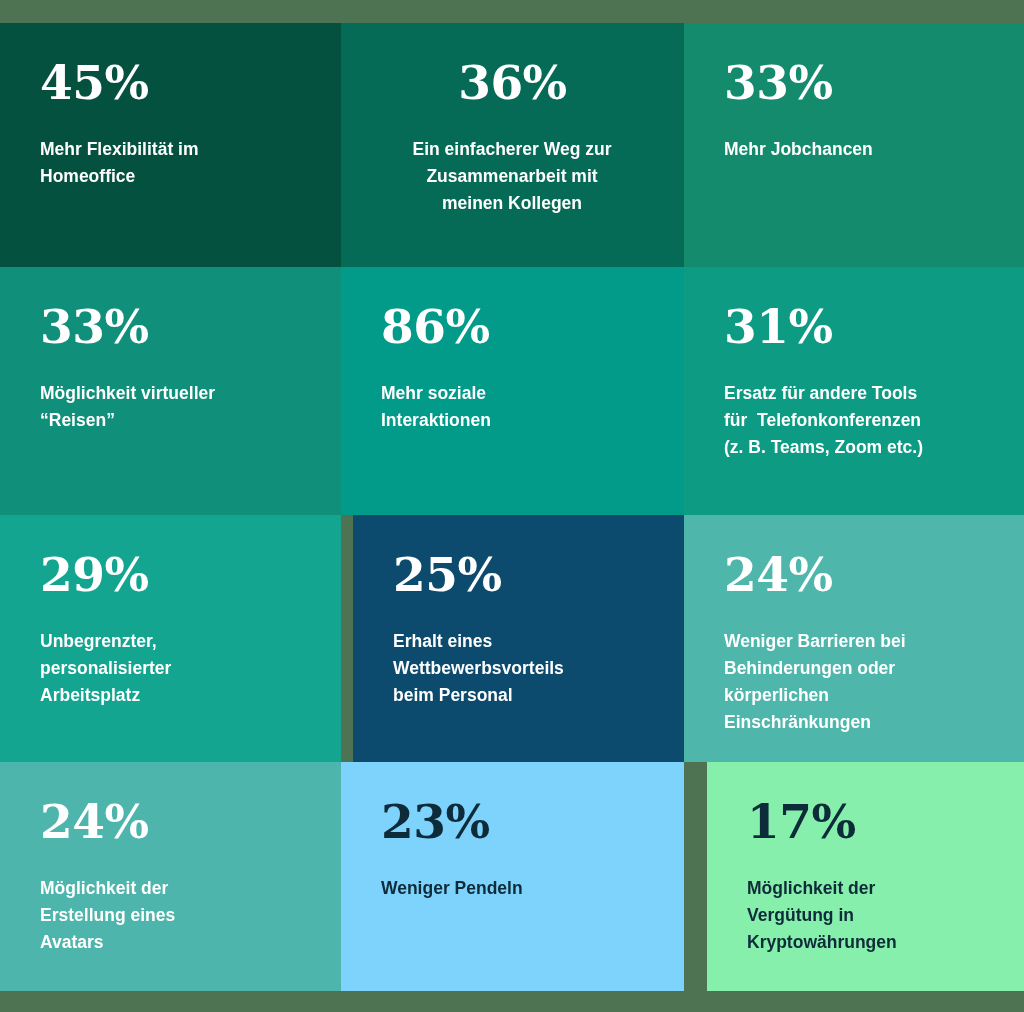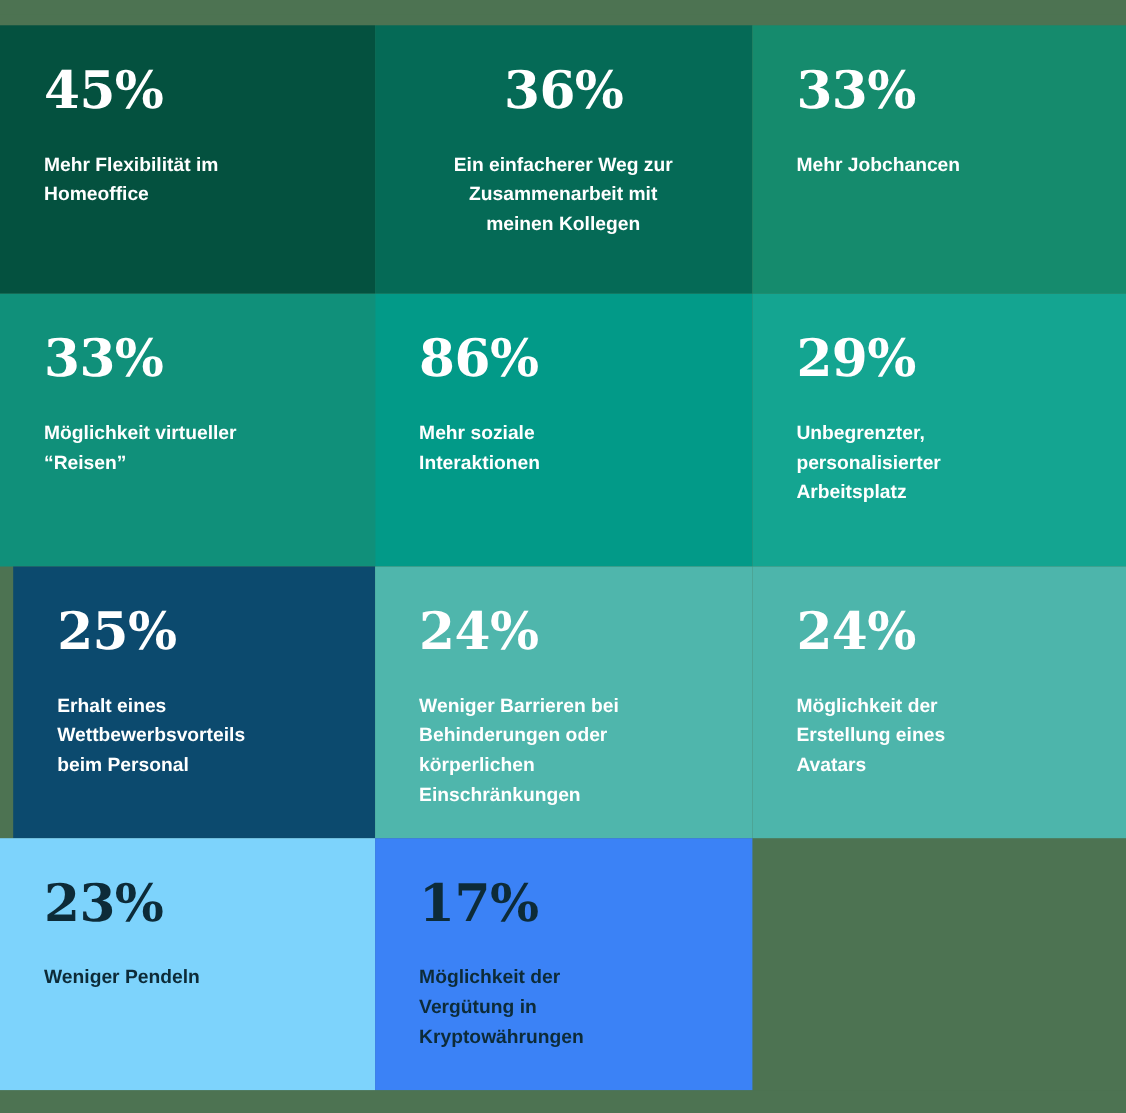--- a/index.html
+++ b/index.html
@@ -91,21 +91,21 @@
   .bg-1 { background: #056a56; text-align: center; }
   .bg-2 { background: #158b6d; }
   .bg-3 { background: #10907a; }
   .bg-4 { background: #029a88; }
   .bg-5 { background: #0e9b84; }
   .bg-6 { background: #14a591; }
   .bg-7 { background: #0c4a6e; margin-left: 12px; }
   .bg-8 { background: #4fb6ac; }
   .bg-9 { background: #4db5ab; }
   .bg-10{ background: #7dd3fc; }
-  .bg-11{ background: #3b82f6; }
+  .bg-11{ background: #86efac; margin-left: 23px; }
 
   .fg-light { color: #ffffff; }
   .fg-dark  { color: #0d2b38; }
 </style>
 </head>
 <body>
 
 <div class="frame">
 
   <div class="band-top"></div>
@@ -130,20 +130,26 @@
 
     <div class="cell col1 bg-3">
       <span class="stat-value fg-light">33%</span>
       <span class="stat-label fg-light">Möglichkeit virtueller
 “Reisen”</span>
     </div>
     <div class="cell col2 bg-4">
       <span class="stat-value fg-light">86%</span>
       <span class="stat-label fg-light">Mehr soziale
 Interaktionen</span>
+    </div>
+    <div class="cell col3 bg-5">
+      <span class="stat-value fg-light">31%</span>
+      <span class="stat-label fg-light">Ersatz für andere Tools
+für  Telefonkonferenzen
+(z. B. Teams, Zoom etc.)</span>
     </div>
 
     <div class="cell col1 bg-6">
       <span class="stat-value fg-light">29%</span>
       <span class="stat-label fg-light">Unbegrenzter,
 personalisierter
 Arbeitsplatz</span>
     </div>
     <div class="cell col2 bg-7">
       <span class="stat-value fg-light">25%</span>

